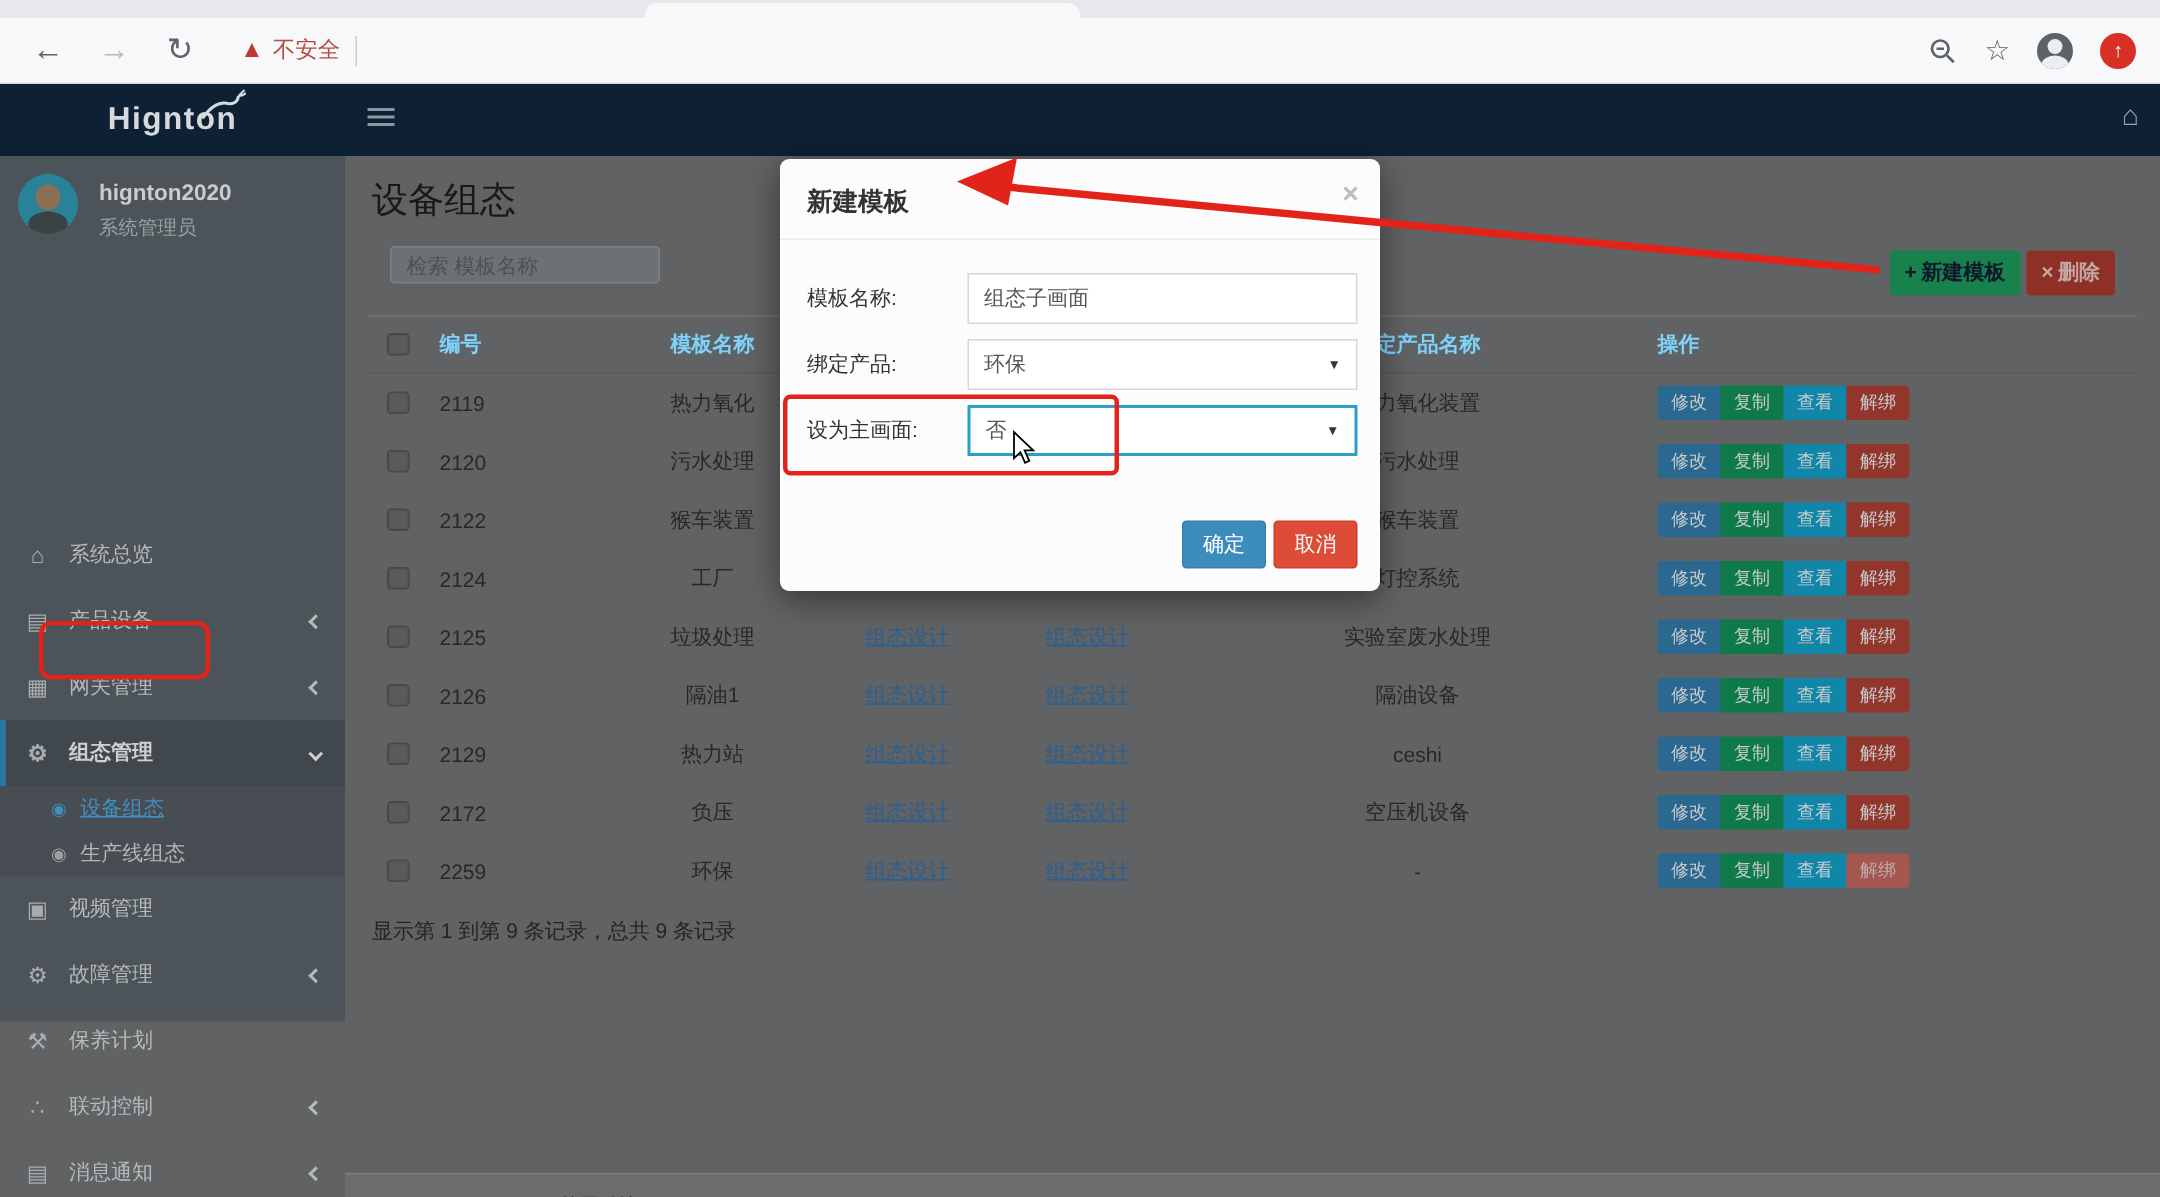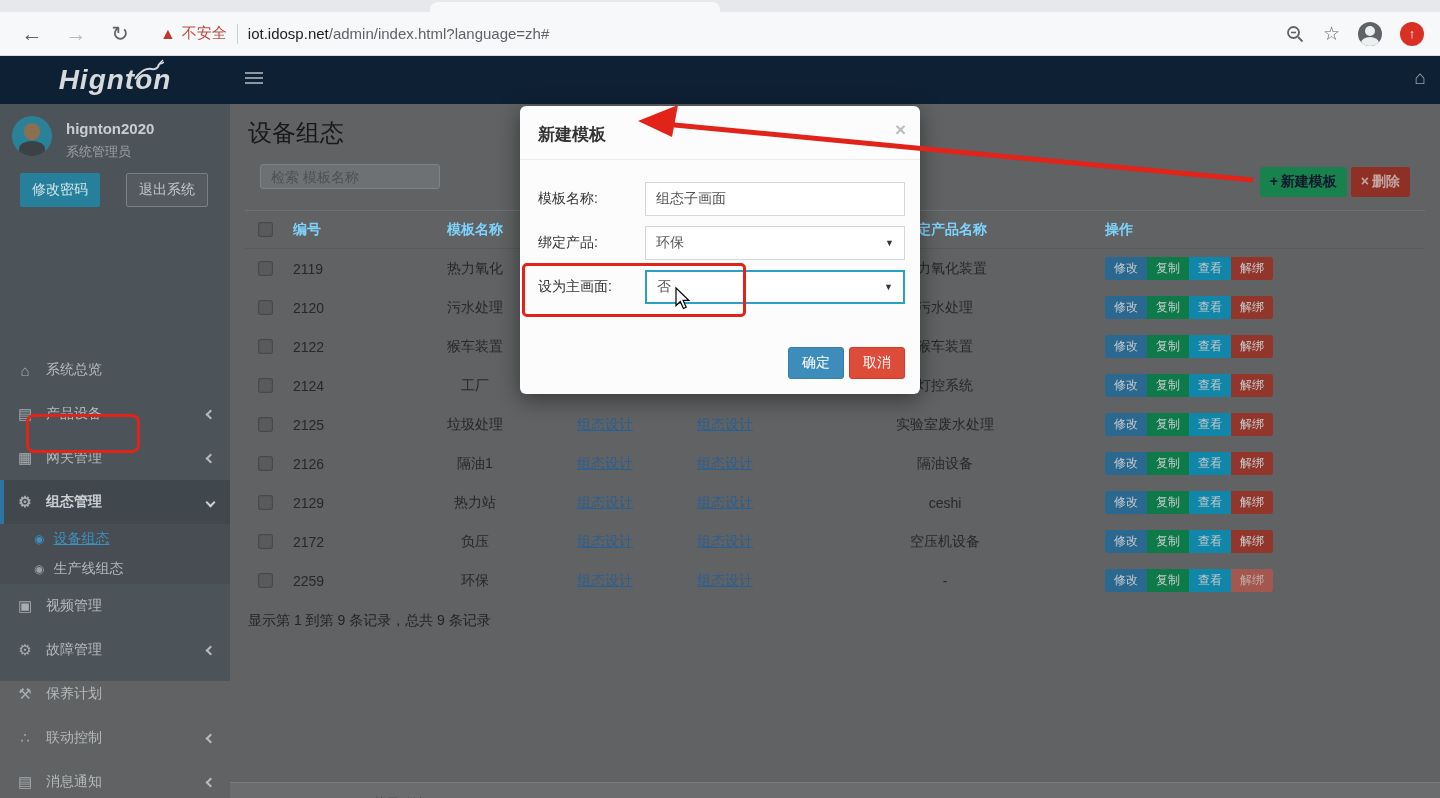--- a/index.html
+++ b/index.html
@@ -21,21 +21,21 @@
   .tb-right { margin-left:auto; display:flex; align-items:center; gap:18px; margin-right:16px; }
   .star-ico { font-size:19px; color:#5f6368; }
   .avatar-btn { width:24px; height:24px; border-radius:50%; background:#5f6368; position:relative; overflow:hidden; }
   .avatar-btn::before { content:""; position:absolute; left:7px; top:4px; width:10px; height:10px; border-radius:50%; background:#eceff1; }
   .avatar-btn::after { content:""; position:absolute; left:3px; top:15px; width:18px; height:12px; border-radius:50% 50% 0 0; background:#eceff1; }
   .update-btn { width:24px; height:24px; border-radius:50%; background:#d93025; color:#fff; text-align:center; line-height:24px; font-size:13px; font-weight:bold; }
 
   
   .appbar { position:absolute; top:56px; left:0; width:1440px; height:48px; background:#0e2033; z-index:4; }
   .logo { position:absolute; left:0; top:0; width:230px; height:48px; display:flex; align-items:center; justify-content:center; }
-  .logo-text { color:#d6dadd; font-size:28px; font-weight:bold; font-style:italic; letter-spacing:1px; }
+  .logo-text { color:#d6dadd; font-size:21px; font-weight:bold; letter-spacing:1px; }
   .logo svg { position:absolute; left:134px; top:3px; }
   .hamburger { position:absolute; left:245px; top:16px; width:18px; }
   .hamburger span { display:block; height:2px; background:#8d97a3; margin-bottom:3px; }
   .home-ico { position:absolute; right:14px; top:11px; color:#98a0a9; font-size:19px; }
 
   
   .sidebar { position:absolute; left:0; top:104px; width:230px; height:577px; background:#4d5459; z-index:3; }
   .profile { display:flex; align-items:flex-start; padding:12px 12px 0 12px; }
   .avatar { width:40px; height:40px; border-radius:50%; background:#2a8299; position:relative; overflow:hidden; flex:none; }
   .avatar::before { content:""; position:absolute; left:12px; top:7px; width:16px; height:17px; border-radius:45%; background:#8a6f52; }
@@ -123,21 +123,20 @@
   <div class="tabstrip">
     <div class="tab"></div>
   </div>
   <div class="toolbar">
     <span class="nav-ico">←</span>
     <span class="nav-ico disabled">→</span>
     <span class="nav-ico">↻</span>
     <span class="warn-ico">▲</span>
     <span class="warn-txt">不安全</span>
     <span class="url-sep"></span>
-    <span class="url"><b style="font-weight:normal">iot.idosp.net</b><span class="path">/admin/index.html?language=zh#</span></span>
     <span class="tb-right">
       <svg width="20" height="20" viewBox="0 0 20 20">
           <circle cx="8.5" cy="8.5" r="5.5" fill="none" stroke="#5f6368" stroke-width="1.8"></circle>
           <line x1="13" y1="13" x2="17.5" y2="17.5" stroke="#5f6368" stroke-width="1.8"></line>
           <line x1="6" y1="8.5" x2="11" y2="8.5" stroke="#5f6368" stroke-width="1.6"></line>
         </svg>
       <span class="star-ico">☆</span>
       <span class="avatar-btn"></span>
       <span class="update-btn">↑</span>
     </span>
@@ -161,24 +160,20 @@
 </div>
 
 <div class="sidebar">
   <div class="profile">
     <div class="avatar"></div>
     <div class="p-meta">
       <div class="p-name">hignton2020</div>
       <div class="p-role">系统管理员</div>
     </div>
   </div>
-  <div class="p-btns">
-    <button class="btn-chpwd">修改密码</button>
-    <button class="btn-logout">退出系统</button>
-  </div>
   <div class="menu">
       <div class="mi">
         <span class="ico">⌂</span>
         <span class="lbl">系统总览</span>
       </div>
       <div class="mi">
         <span class="ico">▤</span>
         <span class="lbl">产品设备</span>
         <span class="chev left"></span>
       </div>

